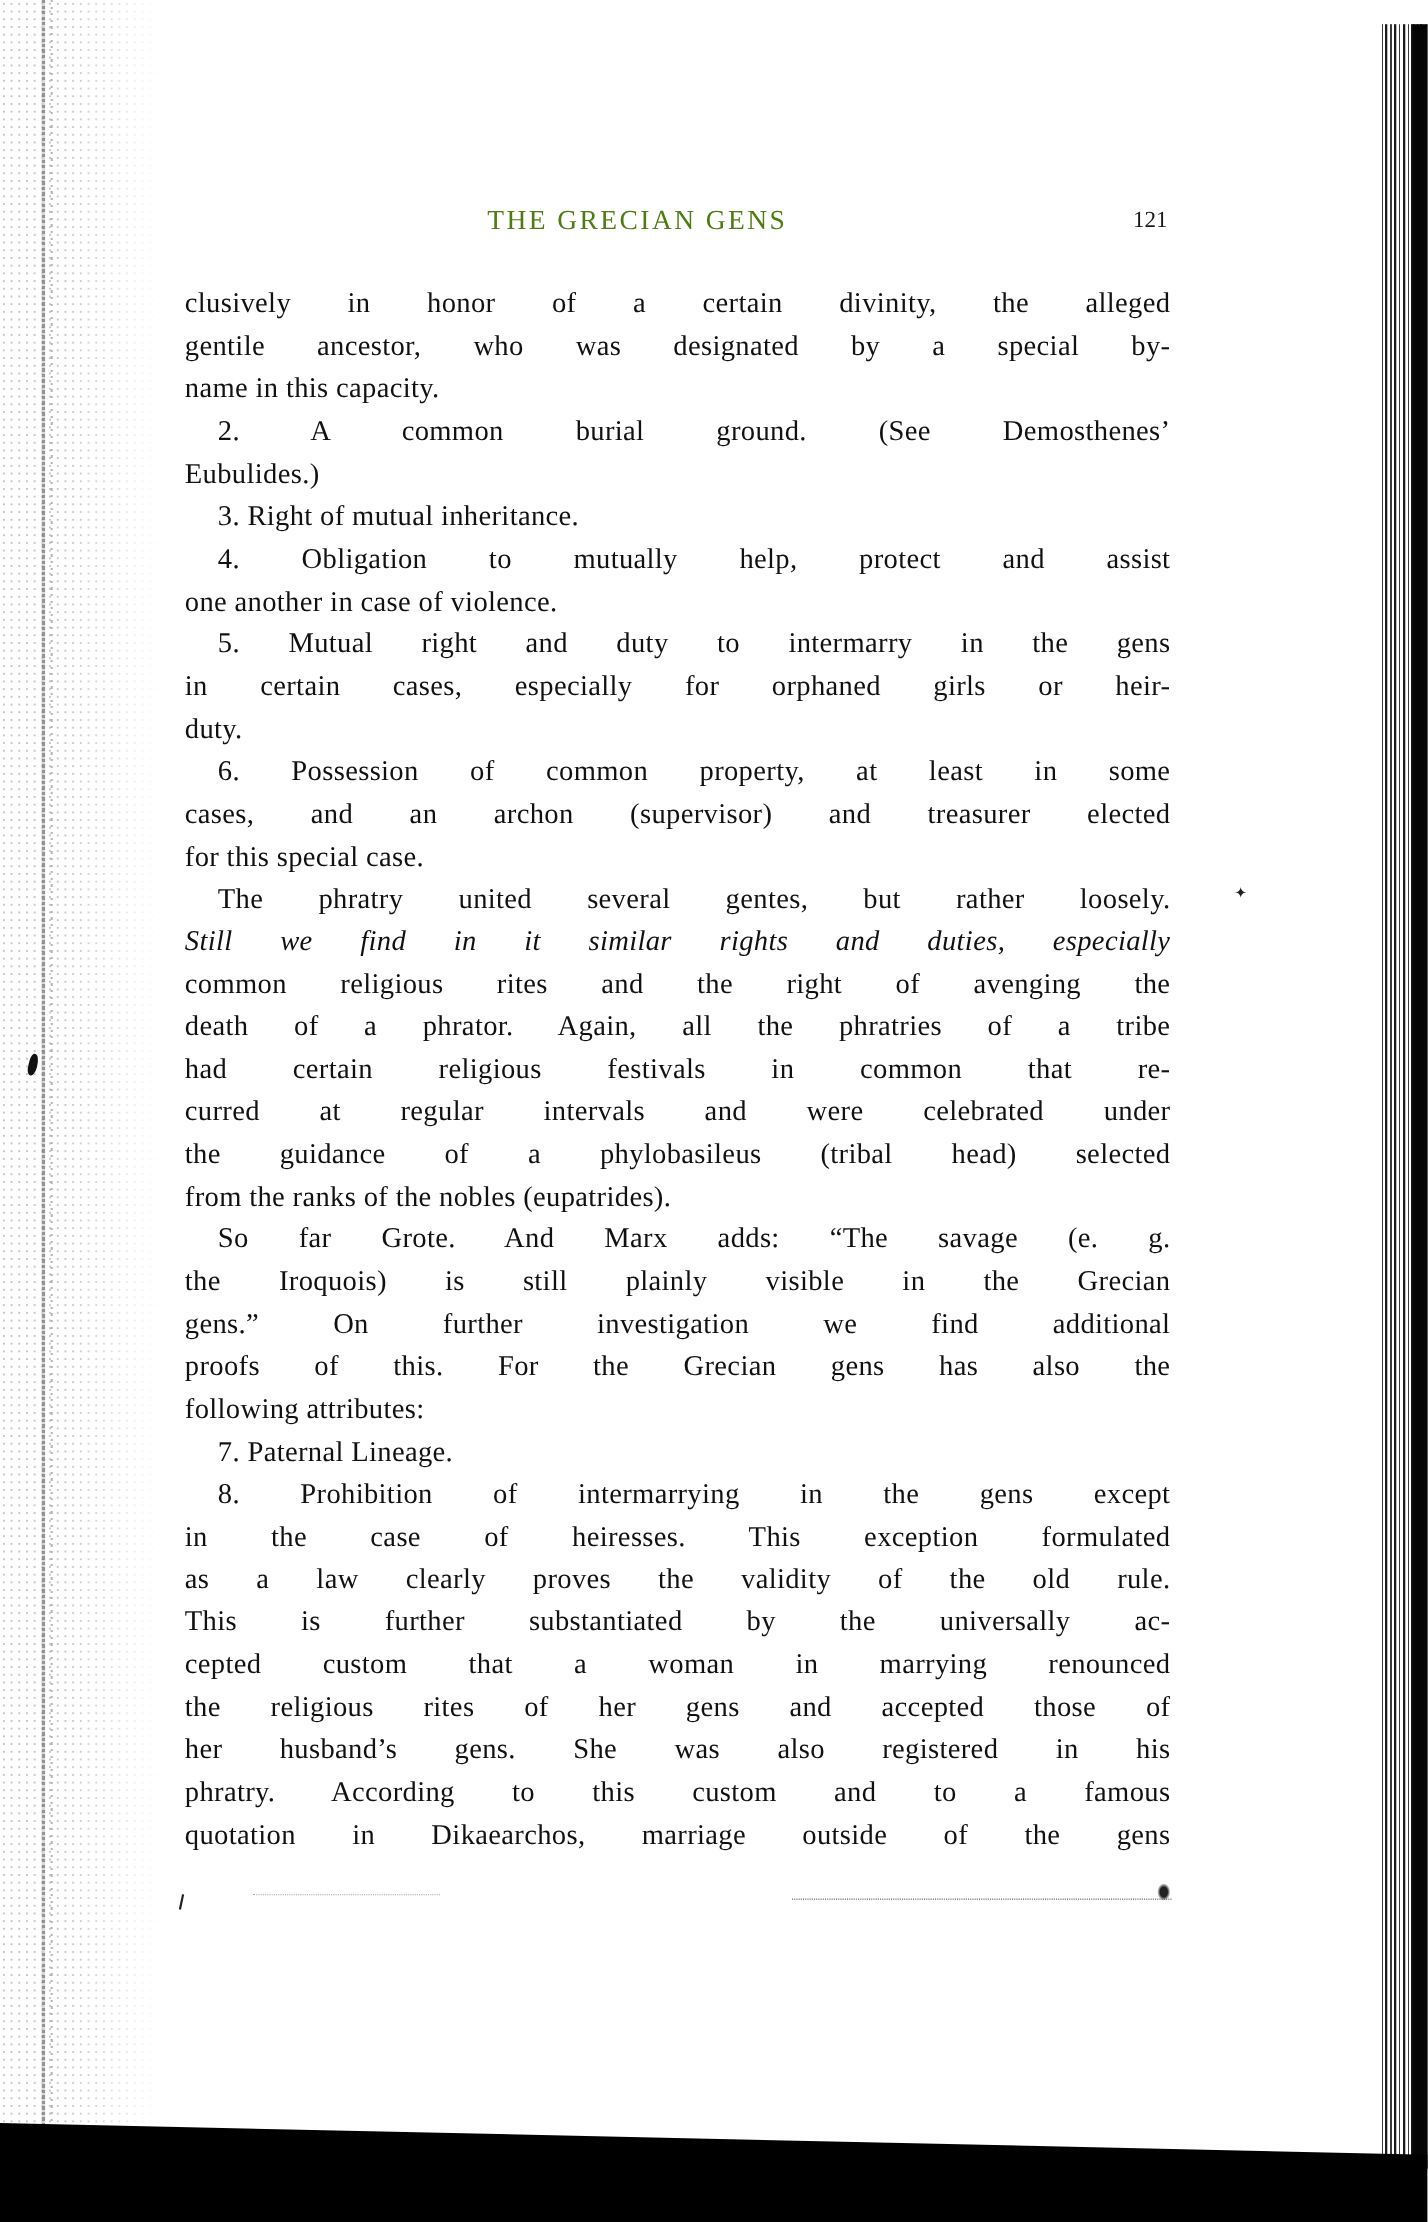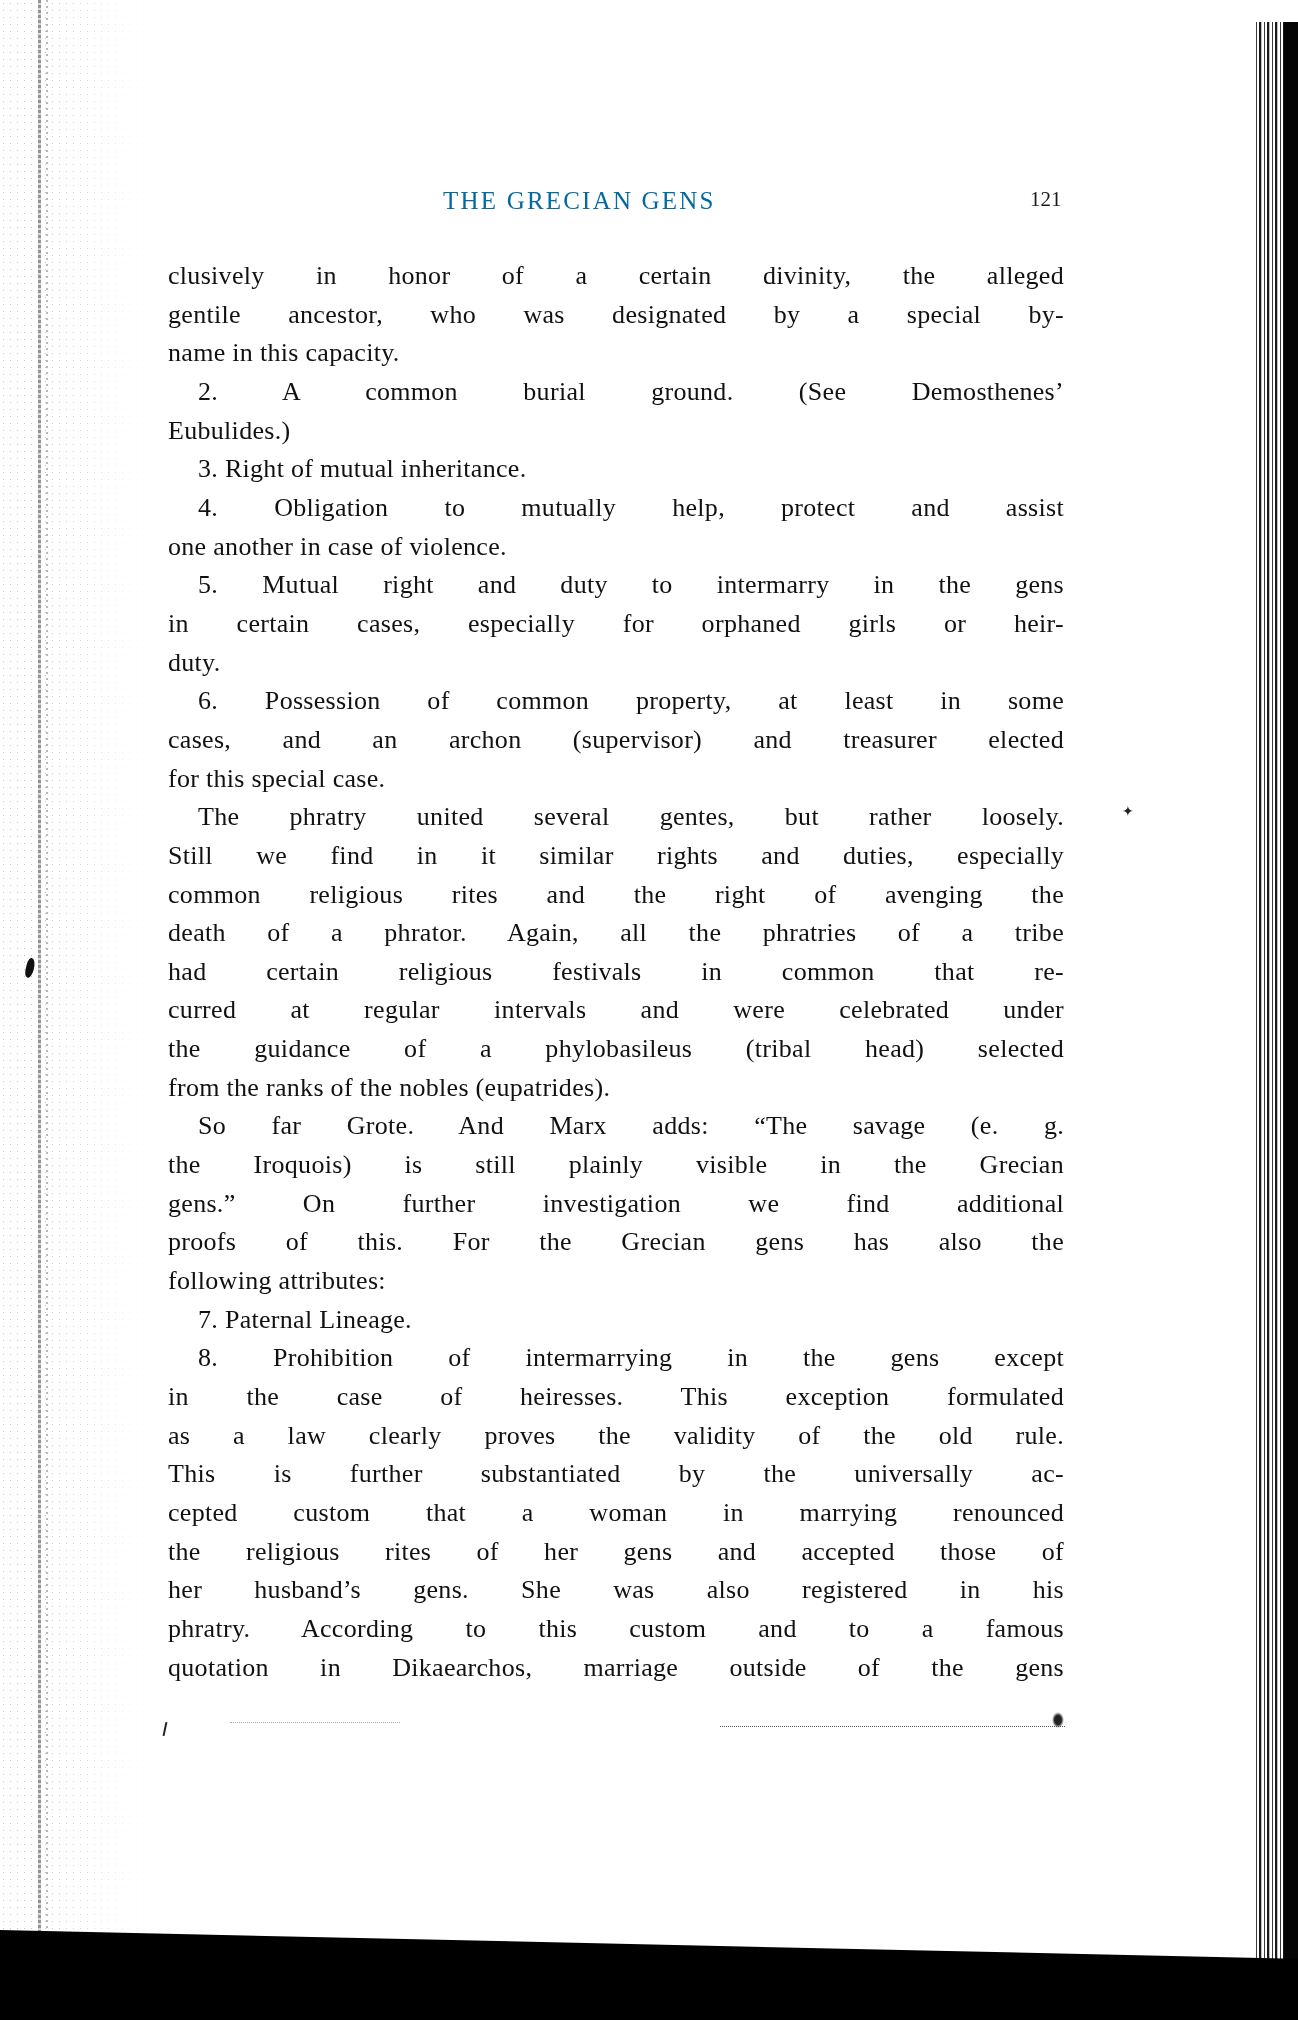--- a/index.html
+++ b/index.html
@@ -80,21 +80,21 @@
       background: #000000;
       clip-path: polygon(0 0, 100% 32%, 100% 100%, 0 100%);
     }
     .running-head {
       position: absolute;
       top: 187px;
       left: 443px;
       font-size: 25px;
       letter-spacing: 2.2px;
       font-family: "Liberation Serif", "DejaVu Serif", serif;
-      color: #0369a1;
+      color: #4d7c0f;
       white-space: nowrap;
     }
     .page-number {
       position: absolute;
       top: 187px;
       left: 1030px;
       font-size: 21px;
       font-family: "Liberation Serif", "DejaVu Serif", serif;
       color: #1a1a1a;
     }
@@ -195,21 +195,21 @@
     <div class="line indent short">3. Right of mutual inheritance.</div>
     <div class="line indent"><span style="white-space: nowrap;">4. Obligation to mutually help, protect and assist</span></div>
     <div class="line short">one another in case of violence.</div>
     <div class="line indent"><span style="white-space: nowrap;">5. Mutual right and duty to intermarry in the gens</span></div>
     <div class="line"><span style="white-space: nowrap;">in certain cases, especially for orphaned girls or heir-</span></div>
     <div class="line short">duty.</div>
     <div class="line indent"><span style="white-space: nowrap;">6. Possession of common property, at least in some</span></div>
     <div class="line"><span style="white-space: nowrap;">cases, and an archon (supervisor) and treasurer elected</span></div>
     <div class="line short">for this special case.</div>
     <div class="line indent"><span style="white-space: nowrap;">The phratry united several gentes, but rather loosely.</span></div>
-    <div class="line"><span style="white-space: nowrap;">Still we find in it similar rights and duties, especially</span></div>
+    <div class="line"><span style="white-space: nowrap; font-style: italic;">Still we find in it similar rights and duties, especially</span></div>
     <div class="line"><span style="white-space: nowrap;">common religious rites and the right of avenging the</span></div>
     <div class="line"><span style="white-space: nowrap;">death of a phrator. Again, all the phratries of a tribe</span></div>
     <div class="line"><span style="white-space: nowrap;">had certain religious festivals in common that re-</span></div>
     <div class="line"><span style="white-space: nowrap;">curred at regular intervals and were celebrated under</span></div>
     <div class="line"><span style="white-space: nowrap;">the guidance of a phylobasileus (tribal head) selected</span></div>
     <div class="line short">from the ranks of the nobles (eupatrides).</div>
     <div class="line indent"><span style="white-space: nowrap;">So far Grote. And Marx adds: “The savage (e. g.</span></div>
     <div class="line"><span style="white-space: nowrap;">the Iroquois) is still plainly visible in the Grecian</span></div>
     <div class="line"><span style="white-space: nowrap;">gens.” On further investigation we find additional</span></div>
     <div class="line"><span style="white-space: nowrap;">proofs of this. For the Grecian gens has also the</span></div>

